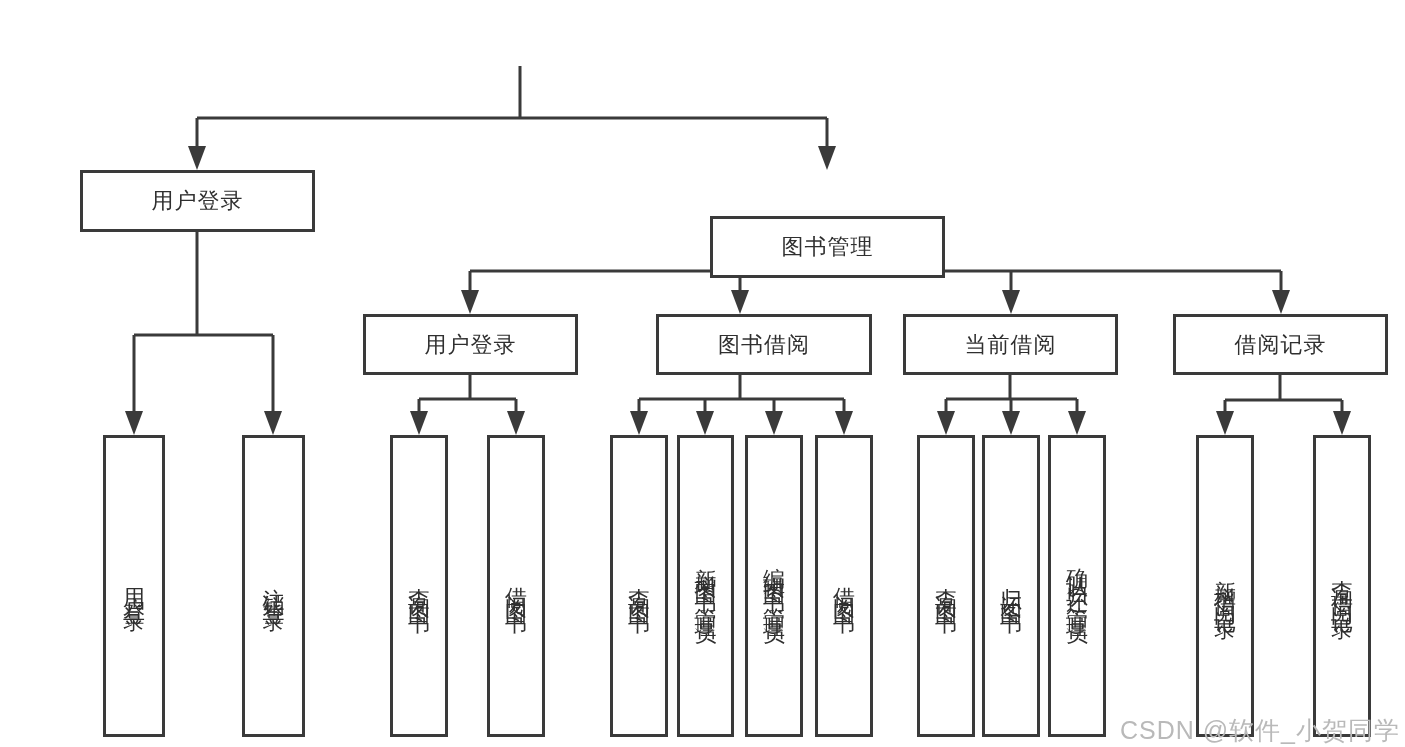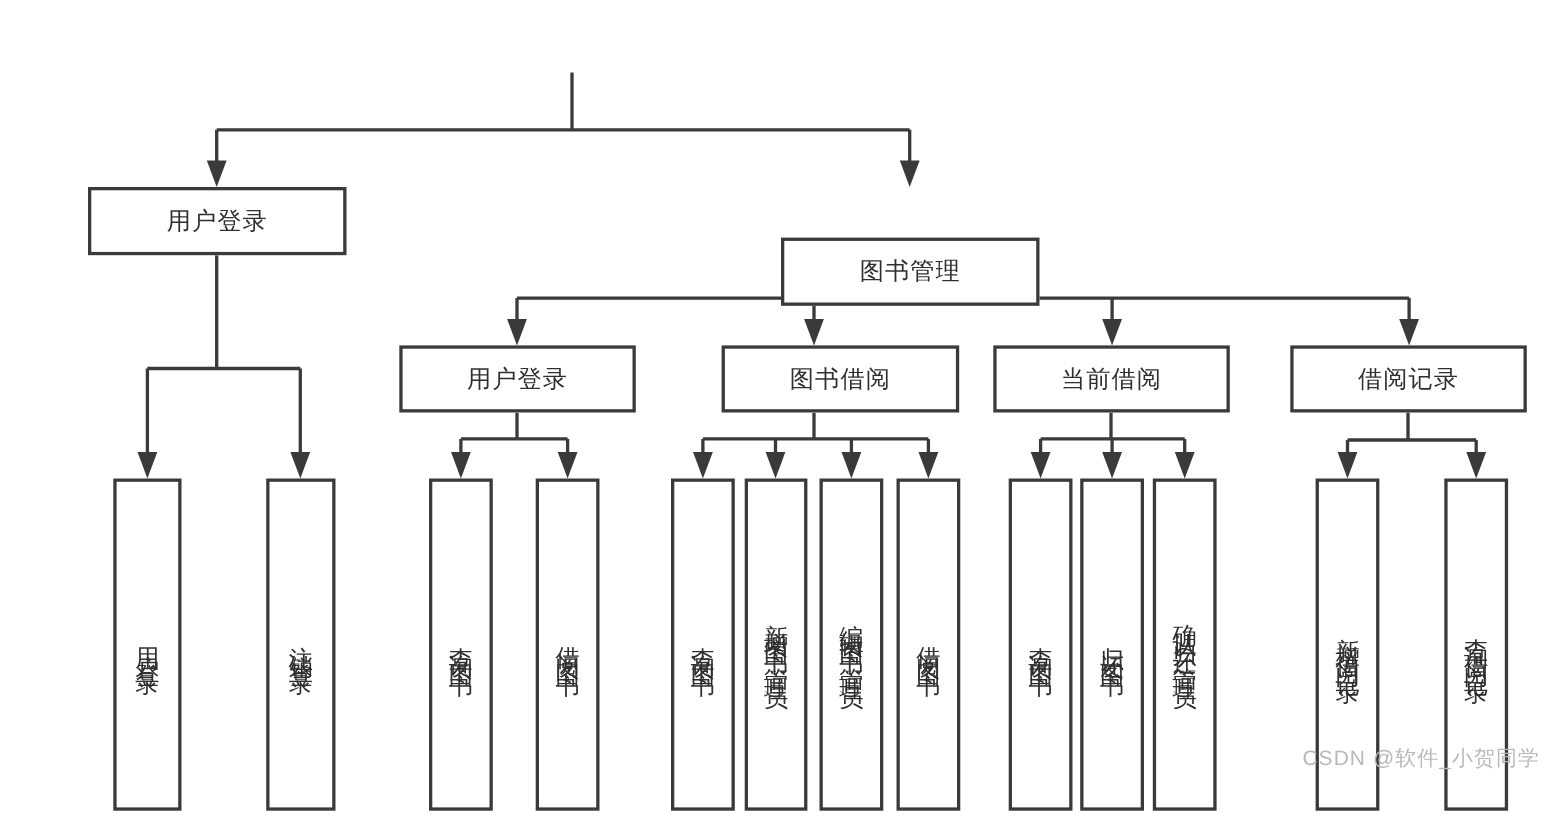--- a/index.html
+++ b/index.html
@@ -34,23 +34,23 @@
   }
   .leaf span {
     writing-mode: vertical-rl;
     text-orientation: mixed;
     letter-spacing: 8px;
     font-size: 22px;
     line-height: 1;
   }
   .watermark {
     position: absolute;
-    top: 676px;
+    top: 714px;
     right: 5px;
-    font-size: 19px;
+    font-size: 25px;
     color: var(--wm);
     letter-spacing: 1px;
     white-space: nowrap;
   }
 </style>
 </head>
 <body>
 
 <div class="canvas">
 

